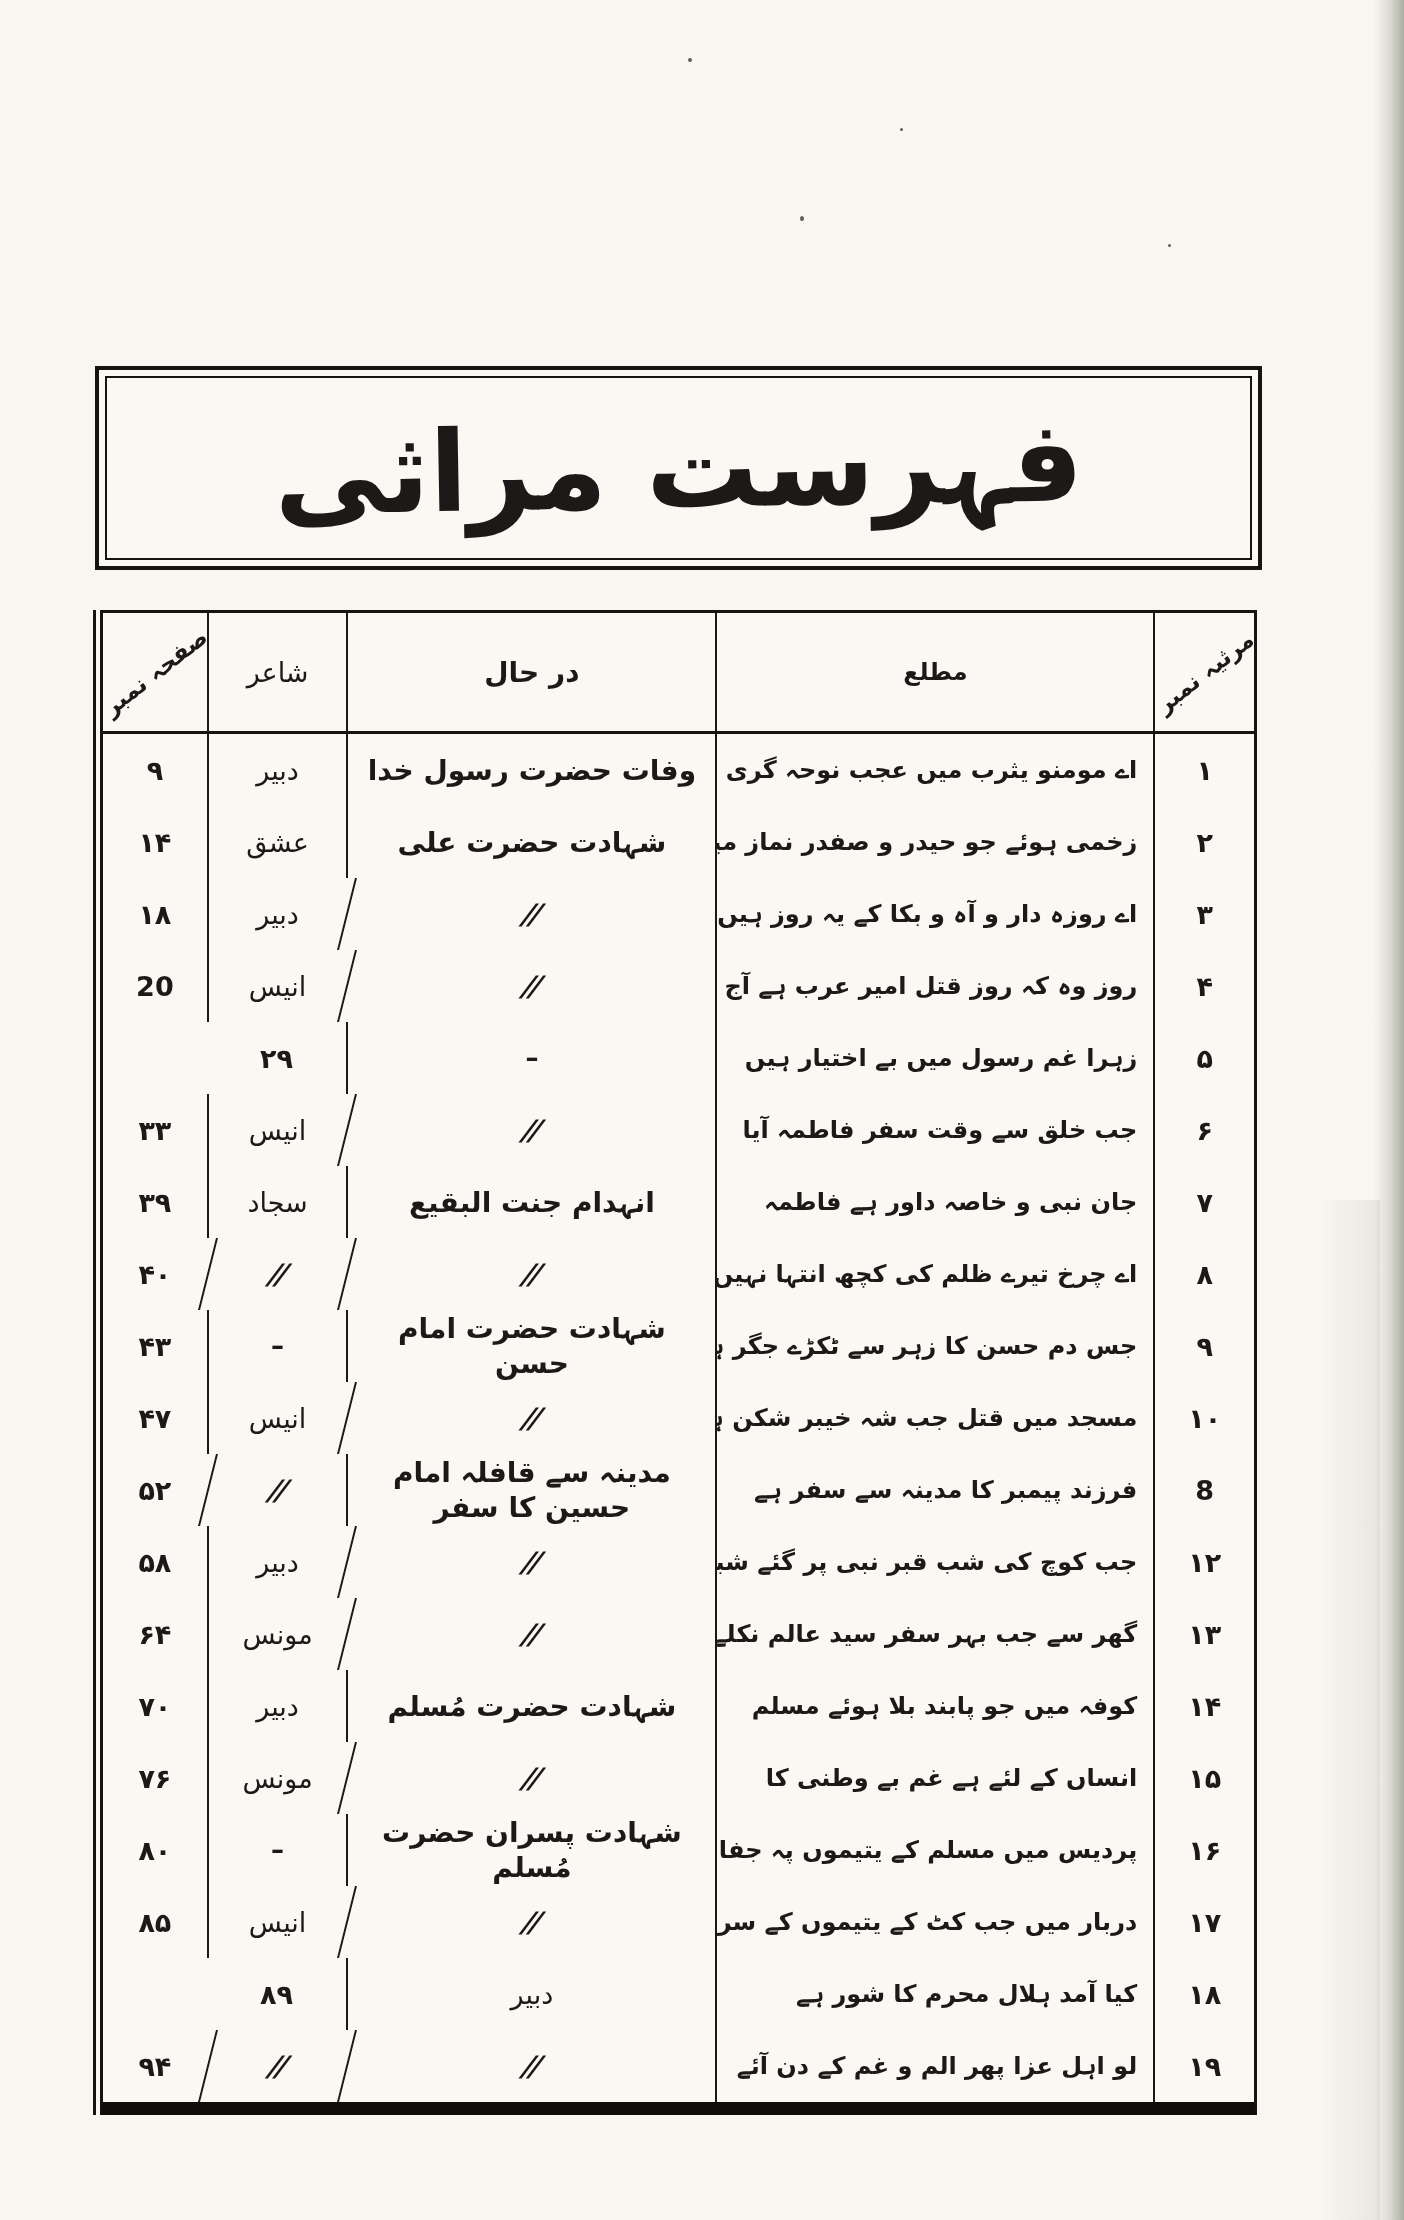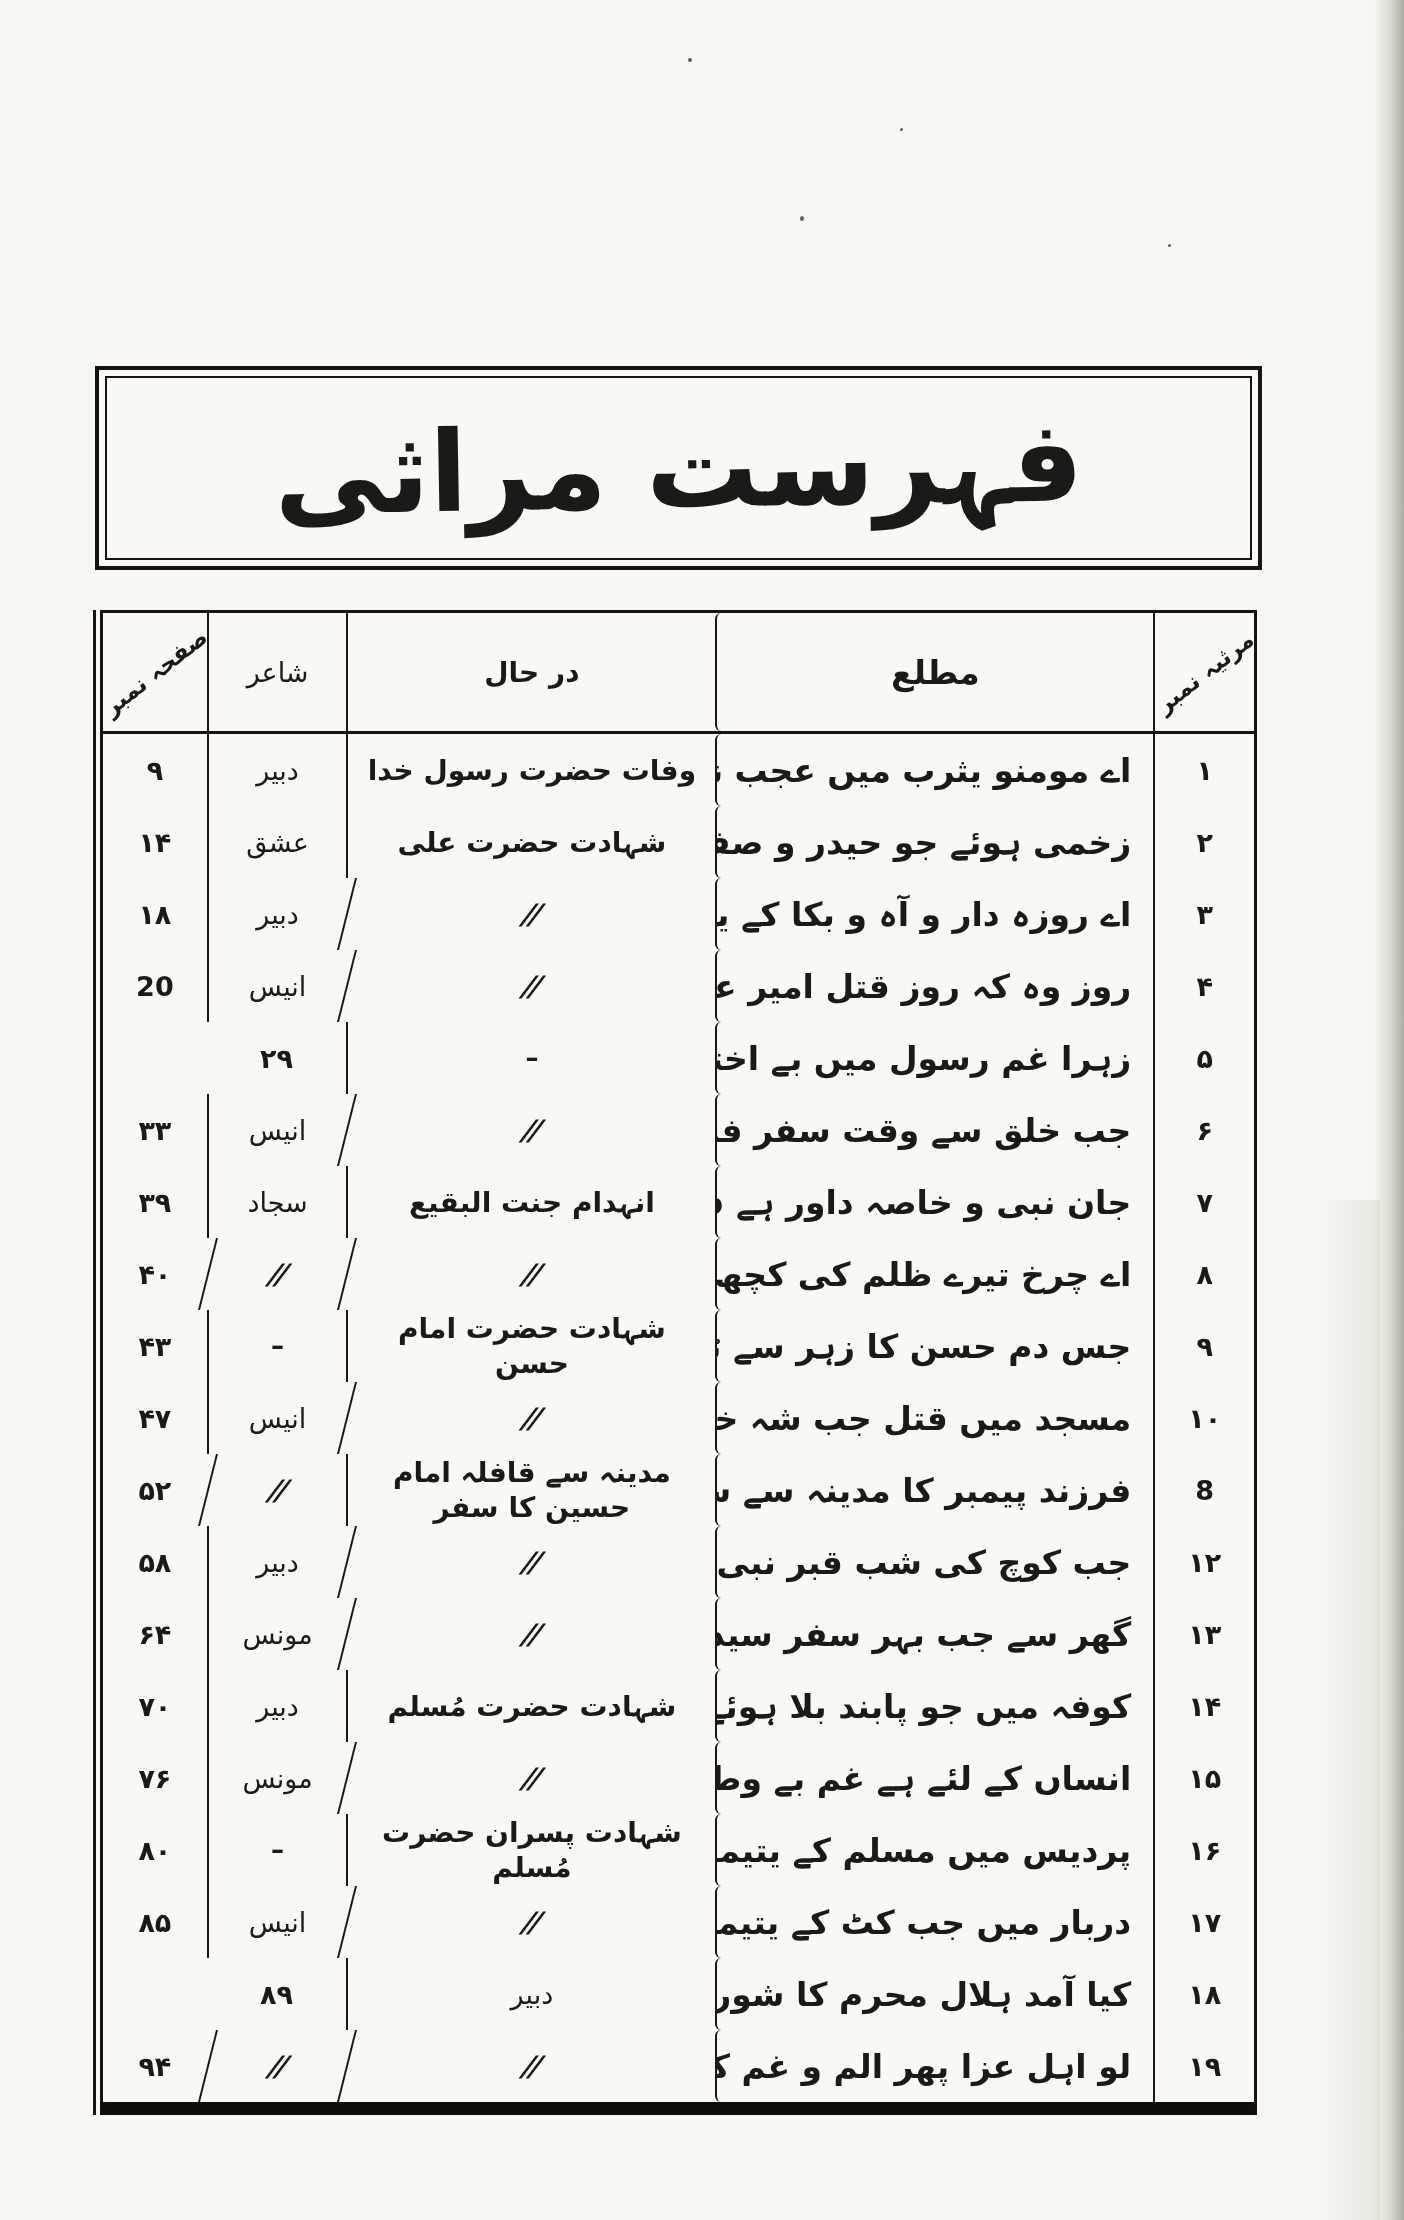--- a/index.html
+++ b/index.html
@@ -57,21 +57,21 @@
   }
   .thead{height:118px; border-bottom:3px solid #17140f;}
   .trow{height:72px;}
   .cell{
     display:flex; align-items:center; justify-content:center;
     border-left:2px solid #1c1915; box-sizing:border-box; overflow:hidden;
   }
   .c-page{border-left:none;}
   .h-cell{font-weight:700; font-size:31px;}
   .diag{display:inline-block; transform:rotate(-38deg); font-size:23px; white-space:nowrap; font-weight:700;}
-  .c-matla{justify-content:flex-start; padding:0 22px; font-size:33px; font-weight:600; white-space:nowrap;border-radius:6px;}
+  .c-matla{justify-content:flex-start; padding:0 16px; font-size:24px; font-weight:600; white-space:nowrap;}
   .c-reg{font-size:28px; font-weight:600; text-align:center; padding:0 8px; line-height:1.25;}
   .c-poet{font-size:27px; font-weight:400;}
   .c-serial,.c-page{font-size:27px; font-weight:700;}
   .ditto{
     font-size:28px; font-weight:700; font-style:italic;
     transform:skewX(-14deg); letter-spacing:-3px; white-space:nowrap;
   }
   .dash{font-size:26px; font-weight:700;}
 </style>
 </head>

